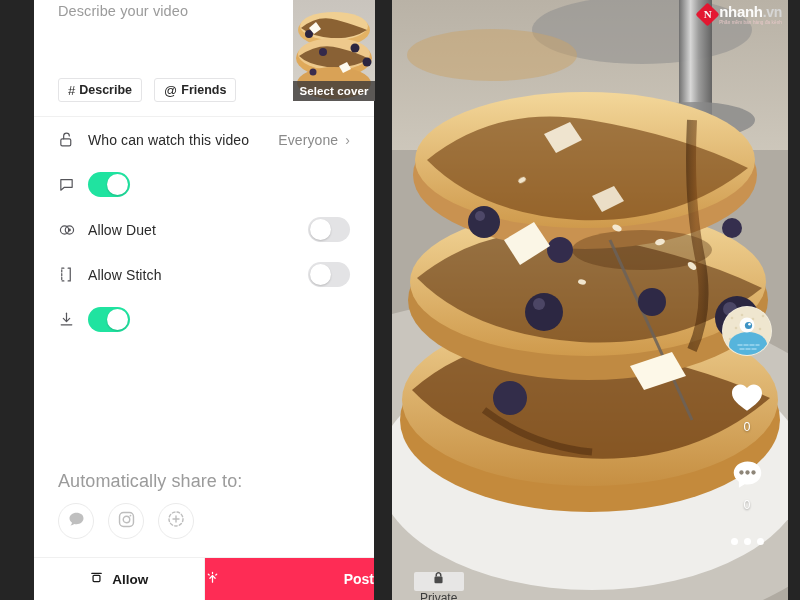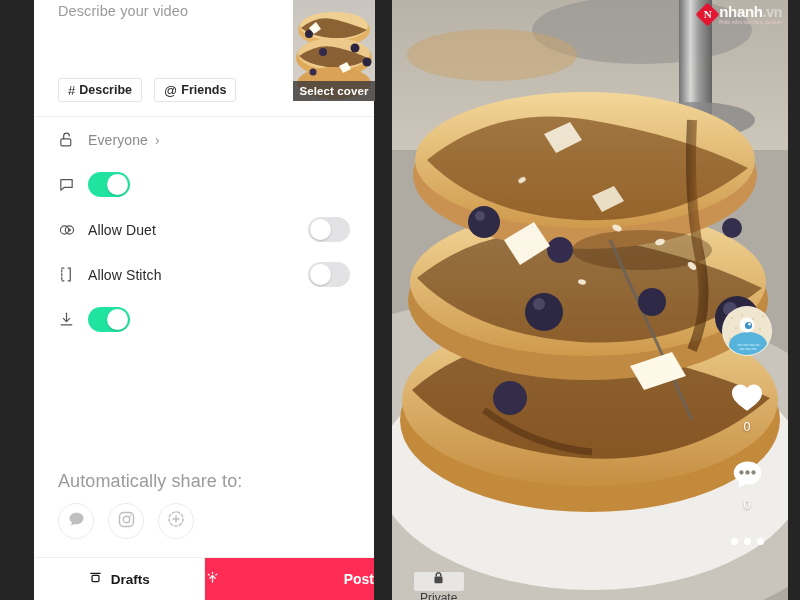--- a/index.html
+++ b/index.html
@@ -198,20 +198,21 @@
 
     <div class="settings">
 
       <div class="srow">
         <span class="ic">
           <svg width="17" height="17" viewBox="0 0 24 24" fill="none" stroke="#55555a" stroke-width="1.7" stroke-linecap="round" stroke-linejoin="round">
             <rect x="4" y="11" width="14" height="10" rx="2"></rect>
             <path d="M8 11V7a4 4 0 0 1 8 0"></path>
           </svg>
         </span>
+        <span class="lbl">Who can watch this video</span>
         <span class="val">
           <span>Everyone</span>
           <span class="chev">›</span>
         </span>
       </div>
 
       <div class="srow">
         <span class="ic">
           <svg width="17" height="17" viewBox="0 0 24 24" fill="none" stroke="#55555a" stroke-width="1.7" stroke-linejoin="round">
             <path d="M4 5h16v11H9l-5 4z"></path>
@@ -301,21 +302,21 @@
     </div>
 
     <div class="bottom-bar">
       <div class="btn-drafts">
         <span>
           <svg width="15" height="15" viewBox="0 0 24 24" fill="none" stroke="#1a1a1a" stroke-width="2" stroke-linecap="round">
             <path d="M4.5 5.5h15"></path>
             <rect x="6.5" y="8.5" width="11" height="10" rx="1.6"></rect>
           </svg>
         </span>
-        <span>Drafts</span>
+        <span>Allow</span>
       </div>
       <div class="btn-post">
         <span>
           <svg width="15" height="15" viewBox="0 0 24 24" fill="none" stroke="#fff" stroke-width="2" stroke-linecap="round">
             <path d="M12 19.5V9"></path>
               <path d="M7.8 13.2 12 9l4.2 4.2"></path>
             <path d="M5.2 6.6 6.7 8.1M18.8 6.6 17.3 8.1M12 3.6v2"></path>
           </svg>
         </span>
         <span>Post</span>

